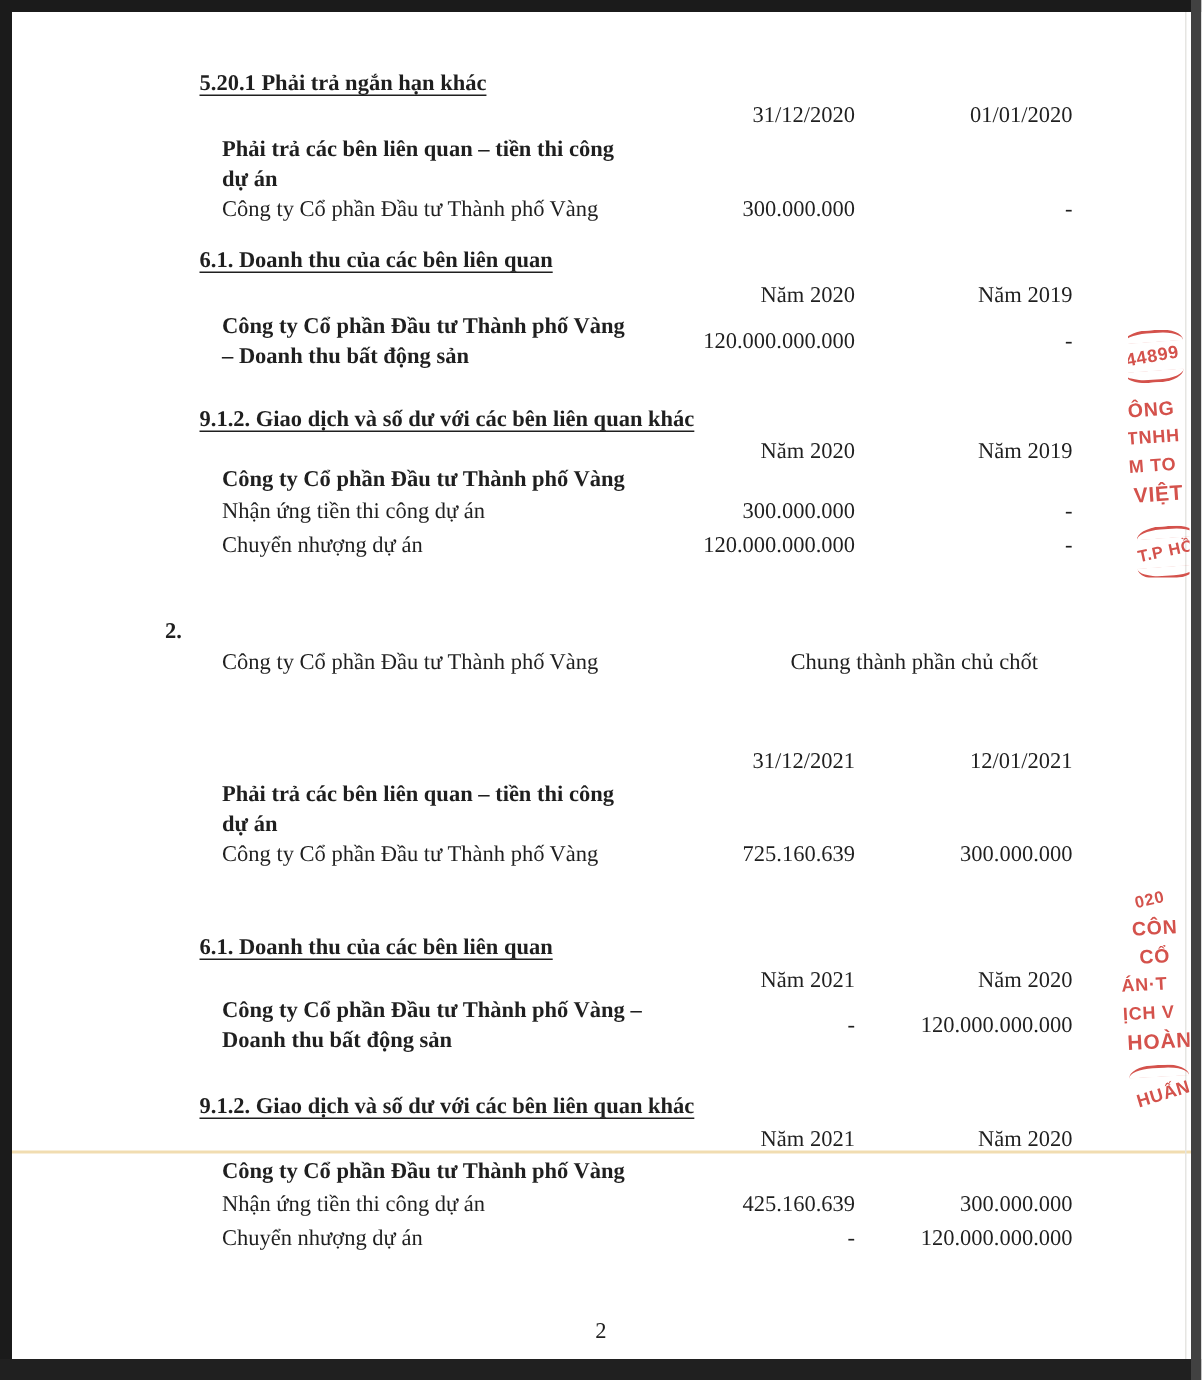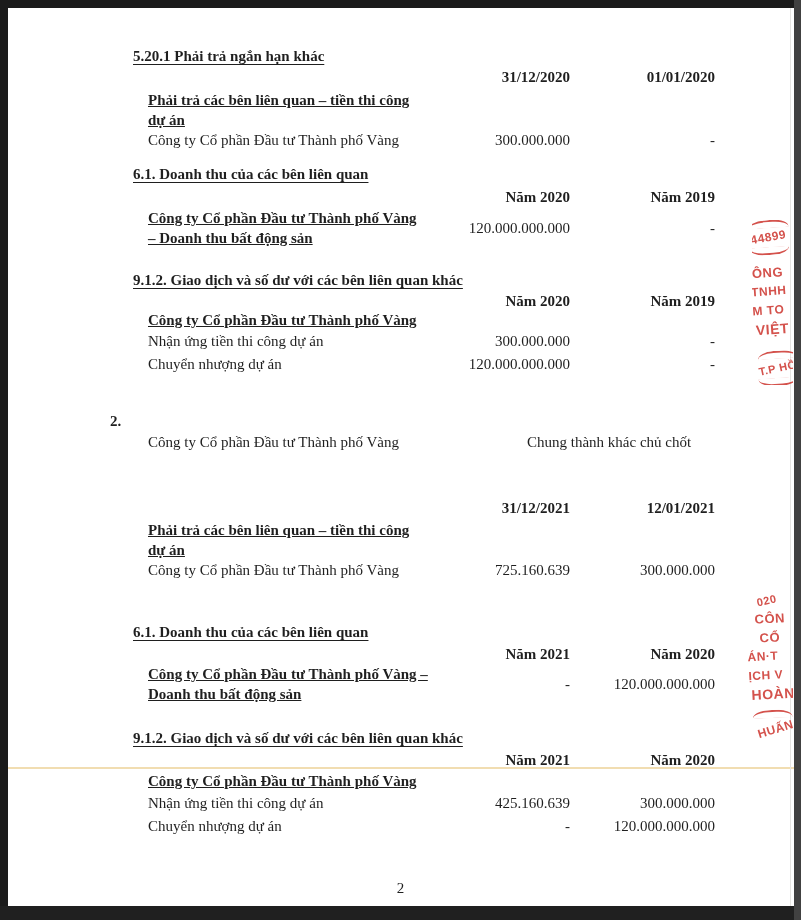--- a/index.html
+++ b/index.html
@@ -9,24 +9,24 @@
   .bar-top{position:absolute;left:0;top:0;width:801px;height:8px;background:#1b1b1b;}
   .bar-left{position:absolute;left:0;top:0;width:8px;height:920px;background:#1b1b1b;}
   .bar-bottom{position:absolute;left:0;top:906px;width:801px;height:14px;background:#202020;}
   .bar-right{position:absolute;left:794px;top:0;width:7px;height:920px;background:#414141;}
   .page-edge-line{position:absolute;left:790px;top:8px;width:1px;height:898px;background:#e6e5e2;}
   .crease{position:absolute;left:7px;top:767px;width:787px;height:2px;background:#f0d9a8;opacity:.9;}
 
   .sec{position:absolute;left:133px;width:582px;line-height:20px;}
   .sec-heading{font-weight:bold;text-decoration:underline;text-underline-offset:3px;height:20px;white-space:nowrap;}
   .table{margin-left:15px;}
-  .t-head{display:grid;grid-template-columns:312px 110px 145px;font-weight:bold;height:18px;line-height:18px;}
+  .t-head{display:grid;grid-template-columns:312px 110px 145px;font-weight:normal;height:18px;line-height:18px;}
   .t-row{display:grid;grid-template-columns:312px 110px 145px;line-height:20px;align-items:center;}
   .num{text-align:right;}
-  .b{font-weight:bold;text-decoration:underline;}
+  .b{font-weight:bold;}
   .pre{white-space:pre-line;}
 
   .item2{position:absolute;left:110px;top:411px;width:620px;line-height:20px;}
   .item2-line1{display:flex;}
   .item2-num{width:23px;font-weight:bold;}
   .item2-sub{margin-left:23px;margin-top:3px;}
   .item2-rel{position:relative;margin-left:38px;margin-top:1px;height:20px;}
   .item2-rel .val{position:absolute;left:379px;top:0;white-space:nowrap;}
 
   .footer{position:absolute;left:72px;top:836px;width:643px;font-weight:bold;font-style:italic;
@@ -112,21 +112,21 @@
       </div>
     </div>
   </div>
 
   <div class="item2">
     <div class="item2-line1">
       <span class="item2-num">2.</span>
     </div>
     <div class="item2-rel">
       <span>Công ty Cổ phần Đầu tư Thành phố Vàng</span>
-      <span class="val">Chung thành khác chủ chốt</span>
+      <span class="val">Chung thành phần chủ chốt</span>
     </div>
   </div>
 
   <div class="sec" style="top:496px">
     <div class="table">
       <div class="t-head" style="margin-top:3px">
         <div></div>
         <div class="num">31/12/2021</div>
         <div class="num">12/01/2021</div>
       </div>

